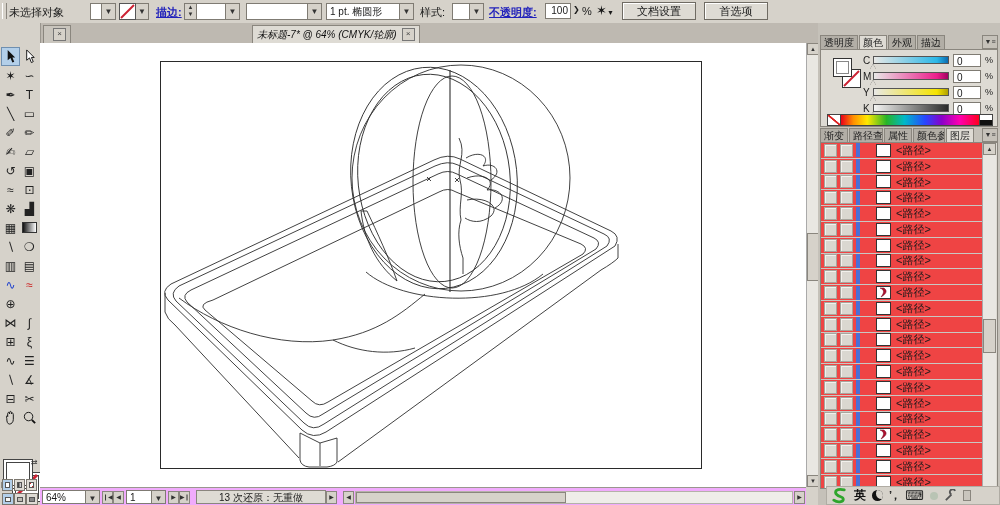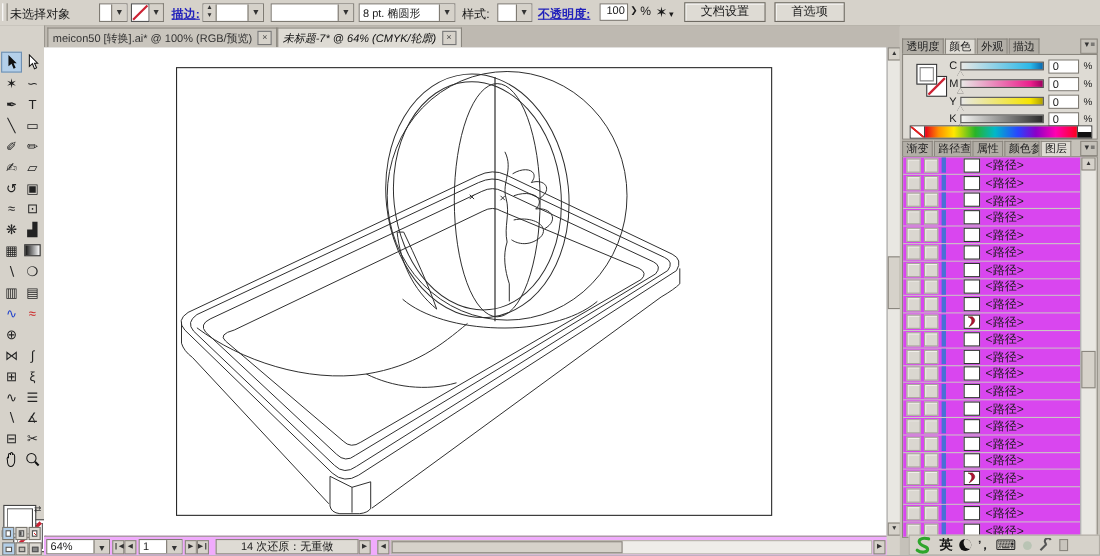--- a/index.html
+++ b/index.html
@@ -108,21 +108,21 @@
   .spectrum{position:absolute;left:6px;top:64px;width:166px;height:12px;border:1px solid #444;box-sizing:border-box;display:flex;}
   .spec-none{width:12px;height:100%;background:linear-gradient(to top right,#fff 42%,#d22 46%,#d22 54%,#fff 58%);border-right:1px solid #444;}
   .spec-bar{flex:1;background:linear-gradient(90deg,#e8001b,#ff9000 9%,#ffe800 19%,#28b428 33%,#00b8c8 46%,#2846ff 61%,#8a00c8 73%,#ff00b0 86%,#ff0020);}
   .spec-bw{width:12px;height:100%;display:flex;flex-direction:column;border-left:1px solid #444;}
   .spec-bw .w{flex:1;background:#fff;}
   .spec-bw .b{flex:1;background:#111;}
 
   
   #layers-body{overflow:hidden;background:#dedbd4;}
   #layer-rows{position:absolute;left:0;top:0;width:165px;}
-  .layer-row{position:relative;height:15.8px;background:#d946ef;border-bottom:1px solid #c9c7c2;display:flex;align-items:center;box-sizing:border-box;}
+  .layer-row{position:relative;height:15.8px;background:#ef4444;border-bottom:1px solid #c9c7c2;display:flex;align-items:center;box-sizing:border-box;}
   .cell{width:13px;height:13px;margin-left:3px;background:#dad7d0;border:1px solid #a9a59d;box-shadow:inset 1px 1px 0 #f2f0ec;box-sizing:border-box;}
   .lbar{width:4px;height:14px;margin-left:3px;background:#4a6fd6;}
   .lthumb{width:15px;height:13px;margin-left:16px;background:#fff;border:1px solid #333;box-sizing:border-box;position:relative;}
   .lname{margin-left:5px;font-size:11px;white-space:nowrap;}
   .ltarget{position:absolute;right:-8px;width:10px;height:10px;border-radius:50%;box-sizing:border-box;}
   .ltarget.filled{background:radial-gradient(circle at 35% 30%,#f2f2f2,#9a9a9a 55%,#3c3c3c);border:1px solid #444;}
   .ltarget.hollow{border:1px solid #555;background:#fff;}
   .lscroll{position:absolute;right:1px;top:0;width:13px;background:#e9e7e2;border-left:1px solid #aaa;}
 
   
@@ -160,40 +160,39 @@
     <div class="combo abs" style="left:184px;top:3px;width:56px;">
       <span class="spin">▲<br>▼</span>
       <span class="val"></span>
       <span class="chev">▼</span>
     </div>
     <div class="combo abs" style="left:246px;top:3px;width:76px;">
       <span class="val"></span>
         <span class="chev">▼</span>
     </div>
     <div class="combo abs" style="left:326px;top:3px;width:88px;">
-      <span class="val">8 pt. 椭圆形</span>
+      <span class="val">1 pt. 椭圆形</span>
         <span class="chev">▼</span>
     </div>
     <span class="cb-text abs" style="left:420px;">样式:</span>
     <div class="combo abs" style="left:452px;top:3px;width:32px;">
       <span class="val"></span>
         <span class="chev">▼</span>
     </div>
     <span class="cb-text abs link" style="left:489px;">不透明度:</span>
     <div class="mini-field abs" style="left:545px;top:3px;width:26px;">100</div>
     <span class="cb-text abs" style="left:573px;font-size:8px;">❯</span>
     <span class="cb-text abs" style="left:582px;">%</span>
     <span class="cb-text abs" style="left:596px;top:3px;font-size:13px;">✶<span style="font-size:7px;">▼</span></span>
     <div class="btn abs" style="left:622px;top:2px;width:74px;">文档设置</div>
     <div class="btn abs" style="left:704px;top:2px;width:64px;text-align:center;">首选项</div>
   </div>
 
   <div id="doc-tabbar" class="abs">
     <div class="doc-tab inactive" style="left:3px;">
-      <span>meicon50 [转换].ai* @ 100% (RGB/预览)</span>
       <span class="tab-close">×</span>
     </div>
     <div class="doc-tab active" style="left:212px;font-style:italic;">
       <span>未标题-7* @ 64% (CMYK/轮廓)</span>
       <span class="tab-close">×</span>
     </div>
   </div>
 
   <div id="toolbox" class="abs">
     <div id="tool-grid">
@@ -416,21 +415,21 @@
         <span class="chev">▼</span>
     </div>
     <div class="navbtn sb-item">❙◀</div>
     <div class="navbtn">◀</div>
     <div class="combo sb-item" style="width:40px;height:14px;">
       <span class="val">1</span>
         <span class="chev">▼</span>
     </div>
     <div class="navbtn sb-item">▶</div>
     <div class="navbtn">▶❙</div>
-    <div id="undo-btn" class="sb-item" style="margin-left:6px;">14 次还原：无重做</div>
+    <div id="undo-btn" class="sb-item" style="margin-left:6px;">13 次还原：无重做</div>
     <div class="navbtn">▶</div>
     <div class="navbtn sb-item" style="margin-left:6px;">◀</div>
     <div class="htrack" style="flex:1;margin:0 1px;">
       <div class="hthumb" style="left:0;width:210px;"></div>
     </div>
     <div class="navbtn" style="margin-right:1px;">▶</div>
   </div>
 
   <div id="panels" class="abs">
 

